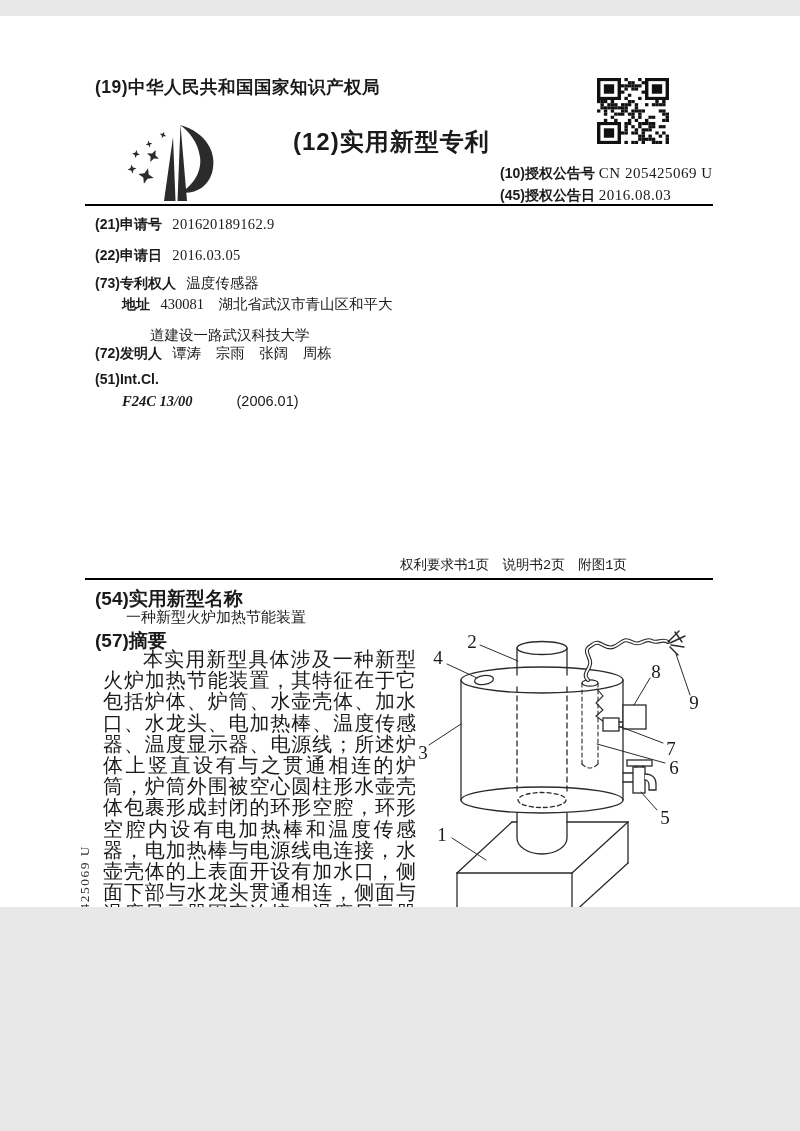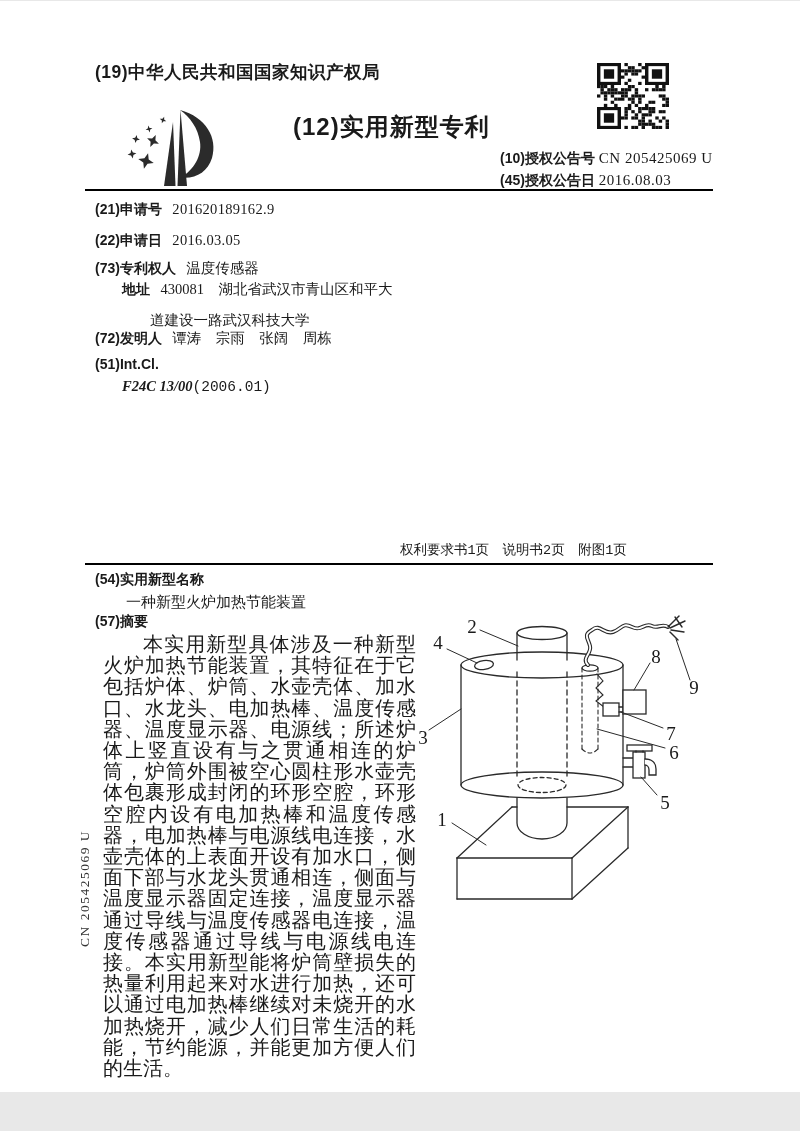--- a/index.html
+++ b/index.html
@@ -1,44 +1,44 @@
 <!DOCTYPE html>
 <html><head>
 <meta charset="utf-8">
 <style>
   html,body{margin:0;padding:0;background:#e8e8e8;}
   .page{
-    position:relative;width:800px;height:1091px;background:#ffffff;
-    margin:1px auto;overflow:hidden;color:#1a1a1a;
+    position:relative;width:800px;height:891px;background:#ffffff;
+    margin:16px auto;overflow:hidden;color:#1a1a1a;
     font-family:"Liberation Sans",sans-serif;
   }
   .abs{position:absolute;}
   .office{left:95px;top:59px;font-size:17.5px;font-weight:700;letter-spacing:0.5px;}
   .doc-type{left:293px;top:110px;font-size:24px;font-weight:700;letter-spacing:1px;}
   .pub-row{font-size:14px;font-weight:700;white-space:nowrap;}
   .pub-row .val{font-family:"Liberation Serif",serif;font-weight:400;font-size:15px;letter-spacing:0.5px;}
   .rule{background:#000;height:2px;width:628px;left:85px;}
   .bib-label{font-size:14px;font-weight:700;}
   .bib-val{font-family:"Liberation Serif",serif;font-size:14.5px;letter-spacing:0.3px;margin-left:6px;}
   .bib-val.cn{letter-spacing:0;}
   .pages-info{left:400px;top:540px;width:310px;text-align:left;font-family:Liberation Mono, monospace;font-size:13.5px;}
-  .sec-label{font-size:14px;font-weight:700;}
+  .sec-label{font-size:19px;font-weight:700;}
   .invention-title{font-family:"Liberation Serif",serif;font-size:15px;}
   .abstract{
     left:103px;top:633px;width:313px;
     font-family:Liberation Serif, serif;font-size:20px;line-height:21.2px;
     text-align:justify;text-indent:2em;
   }
   .vnum{
     left:77px;top:946px;transform:rotate(-90deg);transform-origin:0 0;
     font-family:"Liberation Serif",serif;font-size:13.5px;letter-spacing:1.5px;
     white-space:nowrap;color:#333;
   }
   .intcl-class{font-family:"Liberation Serif",serif;font-style:italic;font-weight:700;font-size:14.5px;}
-  .intcl-ver{font-family:Liberation Mono, monospace;font-size:14.5px;}
+  .intcl-ver{font-family:Liberation Sans, sans-serif;font-size:14.5px;padding-left:44px;}
   svg text{font-family:"Liberation Serif",serif;}
 </style>
 </head>
 <body>
 
 <div class="page">
 
   <div class="abs office">(19)中华人民共和国国家知识产权局</div>
 
   <svg class="abs" style="left:118px;top:97px;" width="122" height="94" viewBox="0 0 122 94" id="logo-svg" aria-hidden="true">

